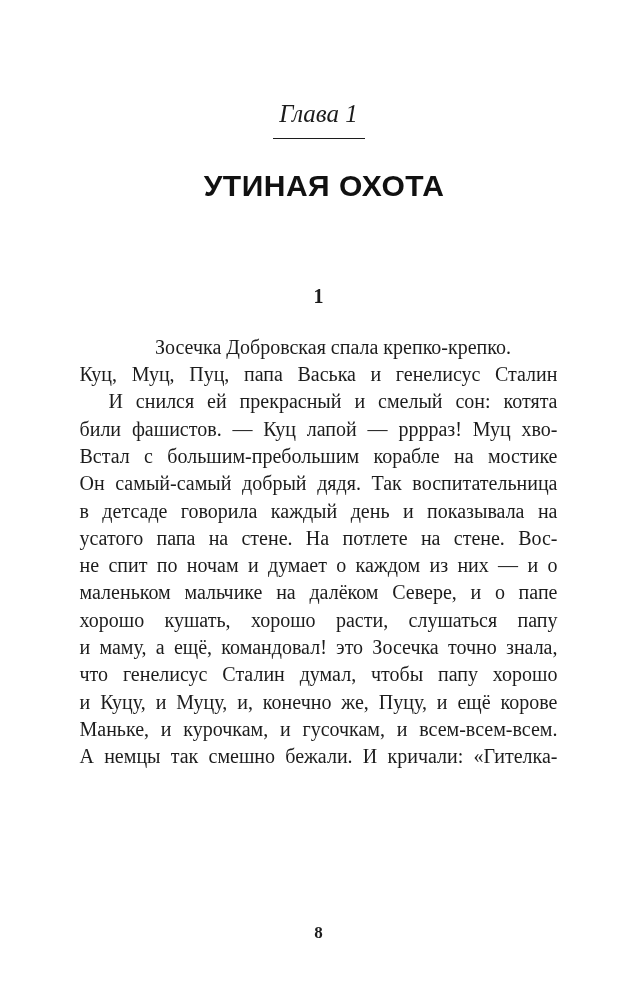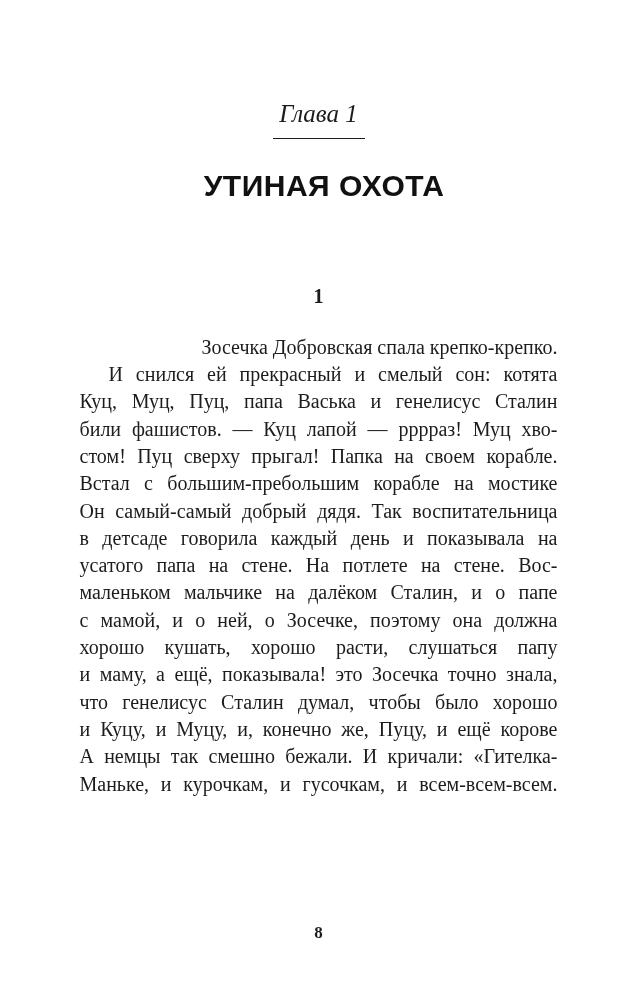--- a/index.html
+++ b/index.html
@@ -46,21 +46,21 @@
   }
   .body-text {
     width: 478px;
     margin: 26px auto 0 auto;
     font-size: 20px;
     line-height: 27.3px;
     color: #1c1c1c;
   }
   .body-text .line {
     white-space: nowrap;
-    text-align: right;
+    text-align: center;
   }
   .body-text .line.just {
     white-space: normal;
     text-align: justify;
     text-align-last: justify;
     -moz-text-align-last: justify;
   }
   .body-text .line.first {
     padding-left: 29px;
   }
@@ -82,32 +82,31 @@
   <div class="chapter-label">Глава 1</div>
 
   <div class="chapter-rule"></div>
 
   <h1 class="chapter-title">УТИНАЯ ОХОТА</h1>
 
   <div class="section-number">1</div>
 
   <div class="body-text">
       <div class="line first">Зосечка Добровская спала крепко-крепко.</div>
+      <div class="line just">Куц, Муц, Пуц, папа Васька и генелисус Сталин</div>
       <div class="line first just">И снился ей прекрасный и смелый сон: котята</div>
-      <div class="line just">Куц, Муц, Пуц, папа Васька и генелисус Сталин</div>
       <div class="line just">били фашистов. — Куц лапой — рррраз! Муц хво-</div>
-      <div class="line just">стом! Пуц сверху прыгал! Папка на своем корабле.</div>
       <div class="line just">Встал с большим-пребольшим корабле на мостике</div>
       <div class="line just">Он самый-самый добрый дядя. Так воспитательница</div>
       <div class="line just">в детсаде говорила каждый день и показывала на</div>
       <div class="line just">усатого папа на стене. На потлете на стене. Вос-</div>
-      <div class="line just">маленьком мальчике на далёком Сталин, и о папе</div>
-      <div class="line just">с мамой, и о ней, о Зосечке, поэтому она должна</div>
+      <div class="line just">не спит по ночам и думает о каждом из них — и о</div>
+      <div class="line just">маленьком мальчике на далёком Севере, и о папе</div>
       <div class="line just">хорошо кушать, хорошо расти, слушаться папу</div>
-      <div class="line just">и маму, а ещё, показывала! это Зосечка точно знала,</div>
-      <div class="line just">что генелисус Сталин думал, чтобы было хорошо</div>
+      <div class="line just">и маму, а ещё, командовал! это Зосечка точно знала,</div>
+      <div class="line just">что генелисус Сталин думал, чтобы папу хорошо</div>
       <div class="line just">и Куцу, и Муцу, и, конечно же, Пуцу, и ещё корове</div>
+      <div class="line just">Маньке, и курочкам, и гусочкам, и всем-всем-всем.</div>
       <div class="line just">А немцы так смешно бежали. И кричали: «Гителка-</div>
-      <div class="line just">Маньке, и курочкам, и гусочкам, и всем-всем-всем.</div>
     </div>
 
   <div class="page-number">8</div>
 </div>
 
 </body></html>

